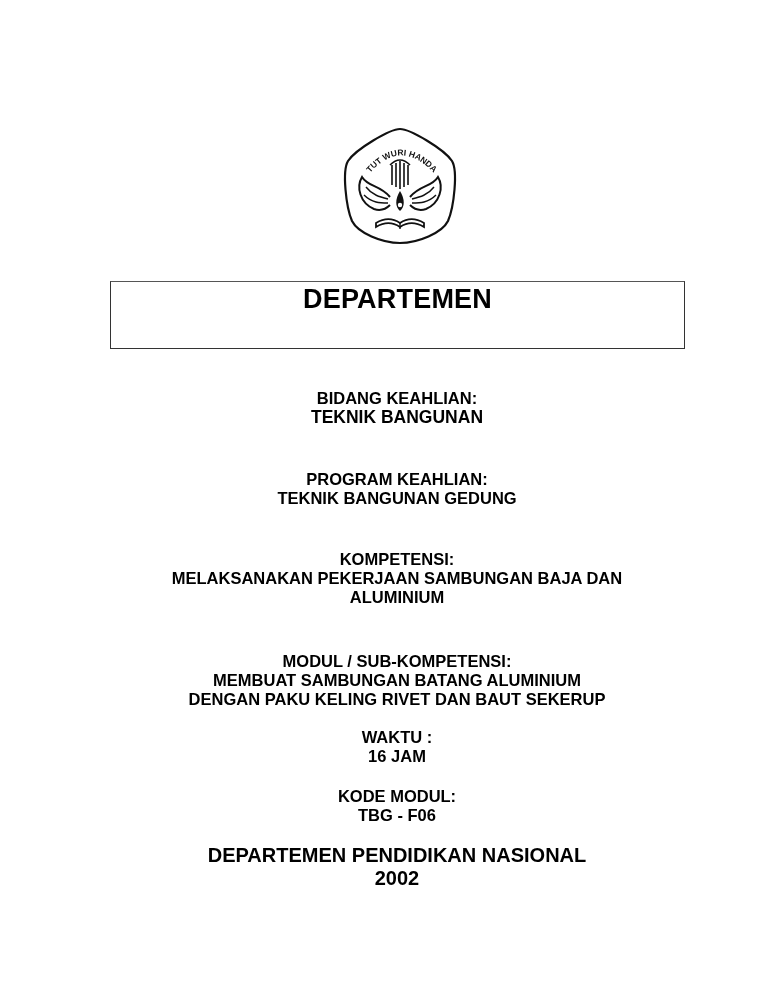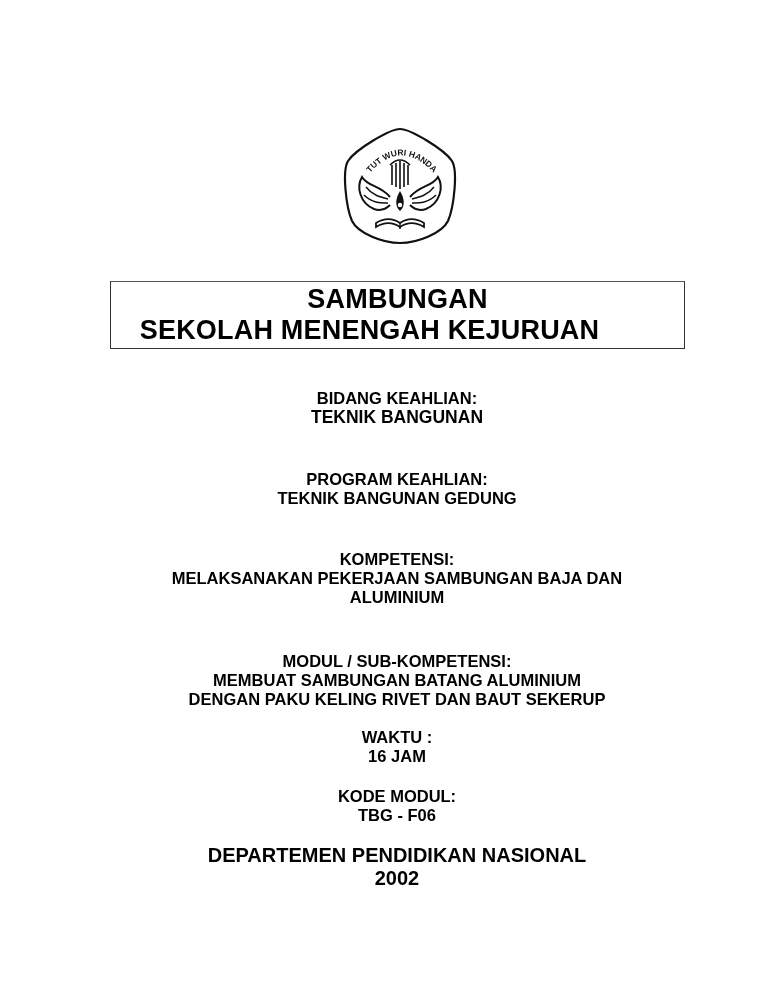--- a/index.html
+++ b/index.html
@@ -85,22 +85,21 @@
 
     <path d="M 60 66 C 55 74 55 82 60 86 C 65 82 65 74 60 66 Z" fill="#111"></path>
     <circle cx="60" cy="80" r="2.2" fill="#fff"></circle>
 
     <path d="M 36 98 C 46 92 54 94 60 98 C 66 94 74 92 84 98 L 84 102 C 74 96 66 98 60 102 C 54 98 46 96 36 102 Z" fill="none" stroke="#111" stroke-width="1.8"></path>
     <path d="M 60 98 L 60 104" stroke="#111" stroke-width="1.4"></path>
   </svg>
 </div>
 
 <div class="title-box">
-  <div class="title-line tl1">SAMBUNGAN</div>
-  <div class="title-line tl2">SEKOLAH MENENGAH KEJURUAN</div>
+  <div class="title-line tl1">DEPARTEMEN</div>
 </div>
 
 <div class="line s17" style="top:388px;">BIDANG KEAHLIAN:</div>
 <div class="line s18" style="top:407px;">TEKNIK BANGUNAN</div>
 
 <div class="line s17" style="top:469px;">PROGRAM KEAHLIAN:</div>
 <div class="line s17" style="top:488px;">TEKNIK BANGUNAN GEDUNG</div>
 
 <div class="line s17" style="top:549px;">KOMPETENSI:</div>
 <div class="line s17" style="top:568px;">MELAKSANAKAN PEKERJAAN SAMBUNGAN BAJA DAN</div>

